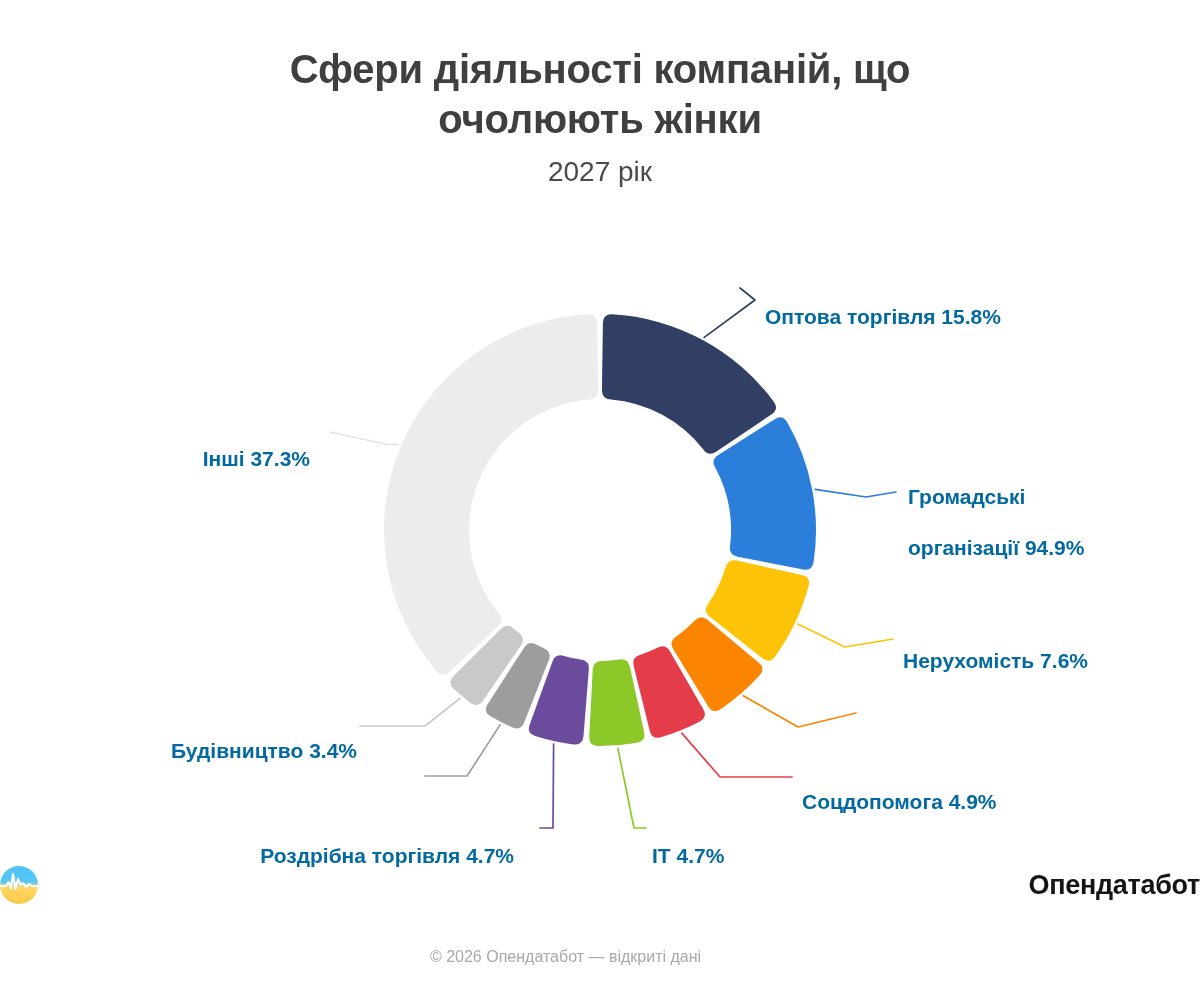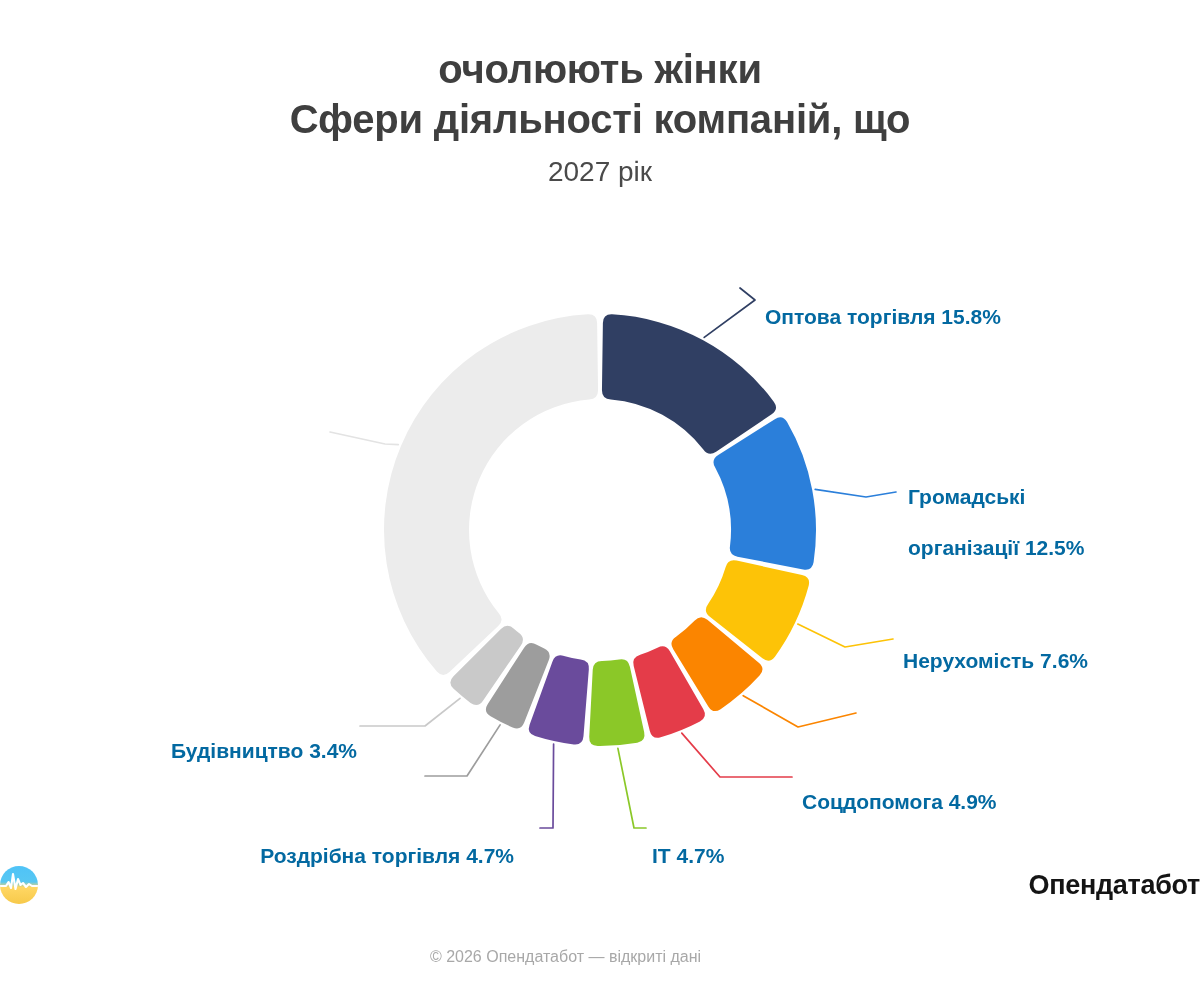--- a/index.html
+++ b/index.html
@@ -53,22 +53,22 @@
     font-size:16px;color:#a8a8a8;font-weight:normal;
   }
 </style>
 </head>
 <body>
 
 <div id="root">
 
   <div class="title-block">
     <h1 class="chart-title">
+      <span class="ln">Сфери діяльності компаній, що</span>
       <span class="ln">очолюють жінки</span>
-      <span class="ln">Сфери діяльності компаній, що</span>
     </h1>
     <div class="chart-subtitle">2027 рік</div>
   </div>
 
   <div id="donut-wrap">
     <svg id="donut" width="1200" height="1000" viewBox="0 0 1200 1000">
       <g id="slices">
           <path d="M 602.89 323.02 Q 603.02 314.02 612.01 314.33 A 216 216 0 0 1 773.94 401.93 Q 779.12 409.29 771.66 414.32 L 716.10 451.76 Q 708.63 456.79 703.35 449.50 A 131 131 0 0 0 610.82 399.45 Q 601.83 399.01 601.95 390.01 Z" fill="#303f63"></path>
           <path d="M 774.82 419.15 Q 782.42 414.34 787.08 422.03 A 216 216 0 0 1 813.58 562.27 Q 812.05 571.13 803.21 569.42 L 737.44 556.66 Q 728.60 554.95 730.01 546.06 A 131 131 0 0 0 715.19 467.61 Q 710.64 459.85 718.24 455.03 Z" fill="#2b7fda"></path>
           <path d="M 802.03 575.08 Q 810.82 577.04 808.67 585.78 A 216 216 0 0 1 774.92 656.73 Q 769.49 663.90 762.42 658.33 L 709.85 616.79 Q 702.79 611.21 708.12 603.96 A 131 131 0 0 0 725.60 567.24 Q 727.86 558.53 736.64 560.49 Z" fill="#fdc307"></path>
@@ -94,21 +94,21 @@
         </g>
     </svg>
   </div>
 
   <div class="lbl r" style="left:765px;top:278px;">
     <span>Оптова торгівля 15.8%</span>
   </div>
 
   <div class="lbl r" style="left:908px;top:458px;">
     <div>Громадські</div>
-    <div>організації 12.5%</div>
+    <div>організації 94.9%</div>
   </div>
 
   <div class="lbl r" style="left:903px;top:622px;">
     <span>Нерухомість 7.6%</span>
   </div>
 
 
   <div class="lbl r" style="left:802px;top:763px;">
     <span>Соцдопомога 4.9%</span>
   </div>
@@ -119,20 +119,23 @@
 
   <div class="lbl l" style="right:686px;top:817px;">
     <span>Роздрібна торгівля 4.7%</span>
   </div>
 
 
   <div class="lbl l" style="right:843px;top:712px;">
     <span>Будівництво 3.4%</span>
   </div>
 
+  <div class="lbl l" style="right:890px;top:420px;">
+    <span>Інші 37.3%</span>
+  </div>
 
   <div class="footer-logo">
     <span class="logo-mark">
       <svg width="38" height="38" viewBox="0 0 38 38" aria-hidden="true">
         <path d="M0 20 L6 20 L8.5 16 L11 22 L13 8 L15.5 23 L18 13 L20.5 19 L23 17 L26 21 L29 18 L32 20 L38 20" fill="none" stroke="#ffffff" stroke-width="2.1" stroke-linejoin="round" stroke-linecap="round"></path>
       </svg>
     </span>
     <span class="logo-text">Опендатабот</span>
   </div>
 

